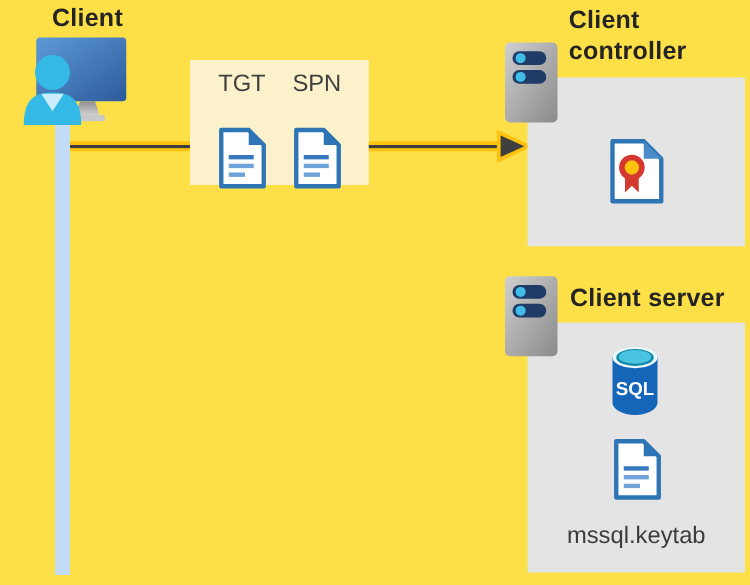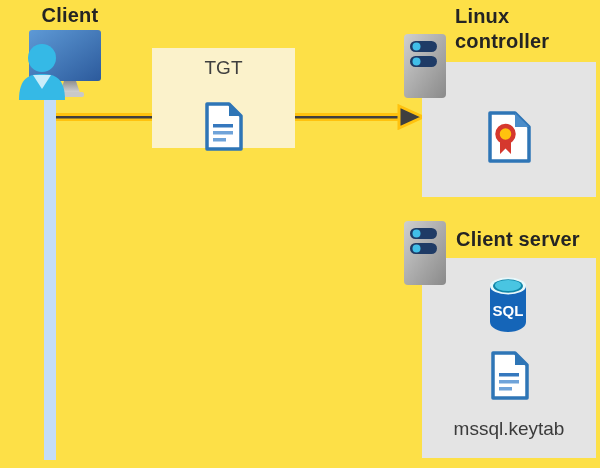--- a/index.html
+++ b/index.html
@@ -96,39 +96,49 @@
     <div class="ticket">
       <span class="ticket-label">TGT</span>
       <svg width="40" height="51" viewBox="0 0 40 51">
         <path d="M3,3 H25 L37,15 V48 H3 Z" fill="#ffffff" stroke="#2E75B6" stroke-width="3.5" stroke-linejoin="round"></path>
         <path d="M25,3 L37,15 H25 Z" fill="#2E75B6"></path>
         <rect x="9" y="23" width="20" height="3.5" fill="#3578BE"></rect>
         <rect x="9" y="30" width="20" height="3.5" fill="#6FA3D9"></rect>
         <rect x="9" y="37" width="13" height="3.5" fill="#6FA3D9"></rect>
       </svg>
     </div>
+    <div class="ticket">
+      <span class="ticket-label">SPN</span>
+      <svg width="40" height="51" viewBox="0 0 40 51">
+        <path d="M3,3 H25 L37,15 V48 H3 Z" fill="#ffffff" stroke="#2E75B6" stroke-width="3.5" stroke-linejoin="round"></path>
+        <path d="M25,3 L37,15 H25 Z" fill="#2E75B6"></path>
+        <rect x="9" y="23" width="20" height="3.5" fill="#3578BE"></rect>
+        <rect x="9" y="30" width="20" height="3.5" fill="#6FA3D9"></rect>
+        <rect x="9" y="37" width="13" height="3.5" fill="#6FA3D9"></rect>
+      </svg>
+    </div>
   </div>
 
   <div id="dc-panel" class="abs panel"></div>
 
   <svg id="dc-server-icon" class="abs" width="44" height="66" viewBox="0 0 44 66">
     <defs>
       <linearGradient id="srvGrad1" x1="0" y1="0" x2="1" y2="1">
         <stop offset="0" stop-color="#CFCFCF"></stop>
         <stop offset="1" stop-color="#8A8A8A"></stop>
       </linearGradient>
     </defs>
     <rect x="1" y="1" width="42" height="64" rx="4" fill="url(#srvGrad1)"></rect>
     <rect x="7" y="8" width="27" height="11" rx="5.5" fill="#1F3B66"></rect>
     <circle cx="13.5" cy="13.5" r="4" fill="#41BEE8"></circle>
     <rect x="7" y="23" width="27" height="11" rx="5.5" fill="#1F3B66"></rect>
     <circle cx="13.5" cy="28.5" r="4" fill="#41BEE8"></circle>
   </svg>
 
-  <div id="dc-label" class="abs title">Linux controller</div>
+  <div id="dc-label" class="abs title">Client controller</div>
 
   <svg id="cert-icon" class="abs" width="45" height="54" viewBox="0 0 45 54">
     <path d="M3,3 H28 L42,17 V51 H3 Z" fill="#ffffff" stroke="#2E75B6" stroke-width="3.5" stroke-linejoin="round"></path>
     <path d="M28,3 L42,17 H28 Z" fill="#4A8CC9"></path>
     <path d="M13,29 L13,44 L18.5,38.5 L24,44 L24,29 Z" fill="#D5382E"></path>
     <circle cx="18.5" cy="24" r="8" fill="#FFC20E" stroke="#D5382E" stroke-width="4.5"></circle>
   </svg>
 
   <div id="linux-panel" class="abs panel"></div>
 

